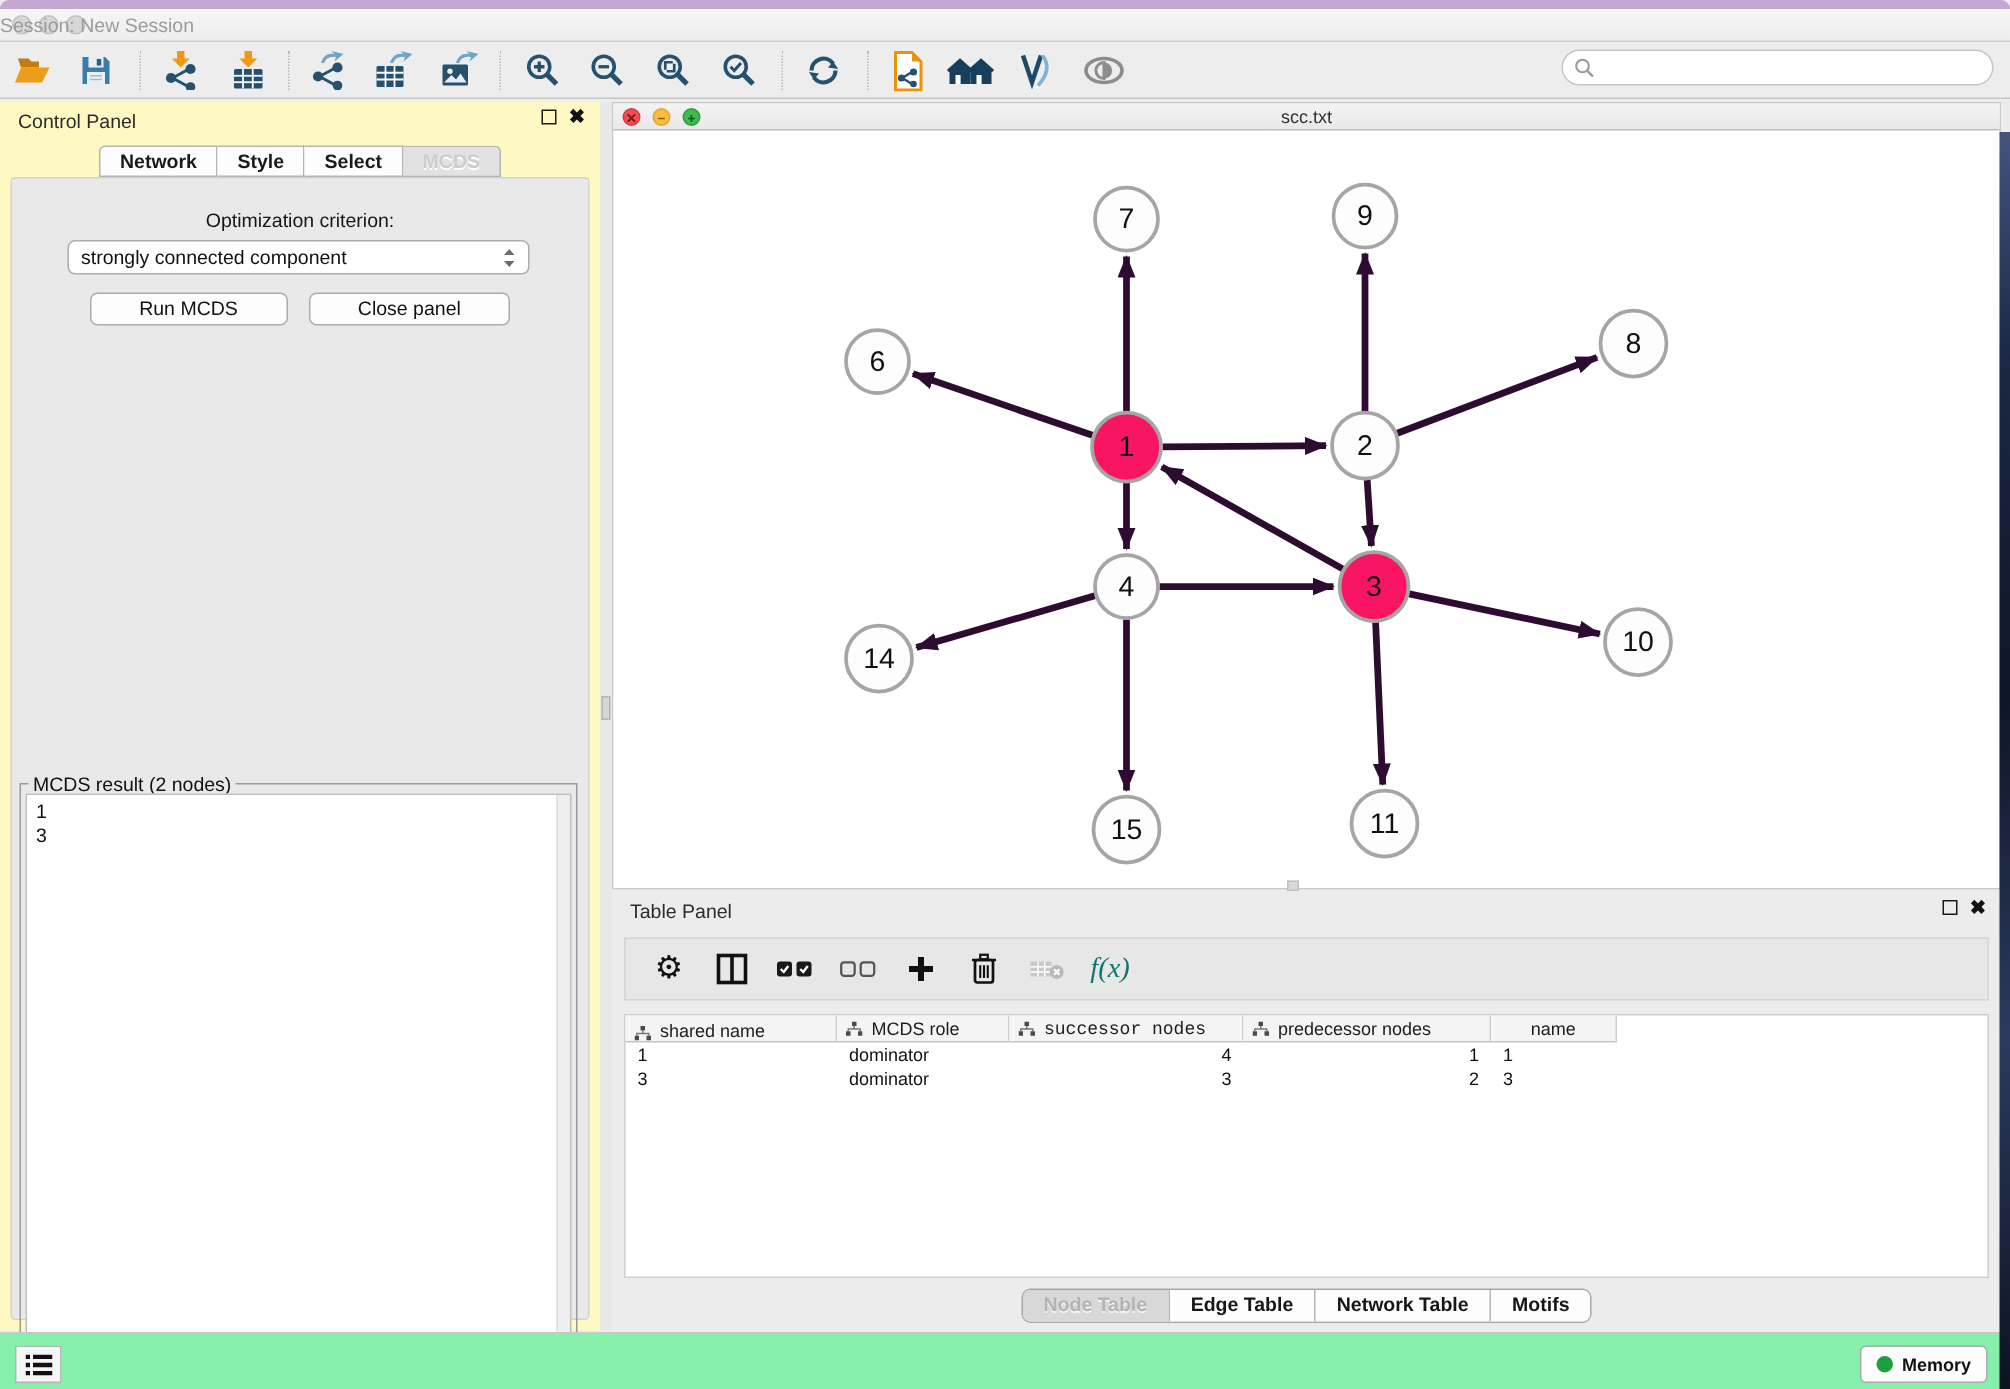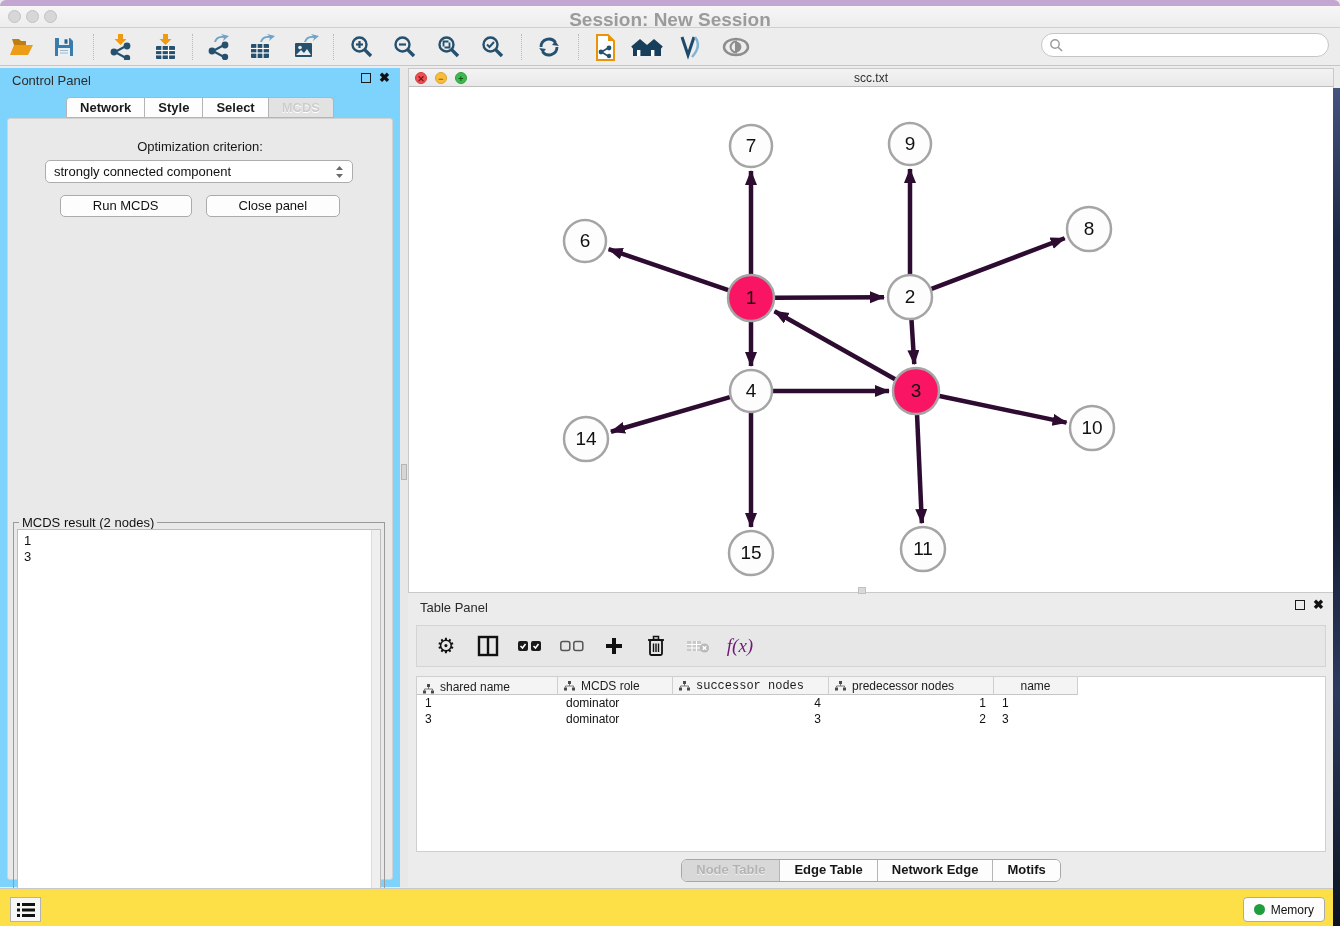--- a/index.html
+++ b/index.html
@@ -3,31 +3,31 @@
 <meta charset="utf-8">
 <style>
   * { box-sizing: border-box; margin: 0; padding: 0; }
   body { font-family: "Liberation Sans", sans-serif; background: #fff; }
   .stage { position: relative; width: 1340px; height: 926px; overflow: hidden; background: #ececec; }
 
   
   .purple-strip { position: absolute; left: 0; top: 0; width: 1340px; height: 6px; background: #c3a6d2; border-radius: 6px 6px 0 0; }
   .titlebar { position: absolute; left: 0; top: 6px; width: 1340px; height: 22px; background: linear-gradient(#f7f6f7, #ededee); border-bottom: 1px solid #cfcfcf; }
   .traffic { position: absolute; top: 4px; width: 13px; height: 13px; border-radius: 50%; background: #d8d7d8; border: 1px solid #c3c2c3; }
-  .session-title { position: absolute; top: 3px; width: 100%; text-align: center; font-size: 19px; color: #9b9b9b; font-weight: bold; }
+  .session-title { position: absolute; top: 3px; width: 100%; font-size: 13px; color: #9b9b9b; }
 
   
   .toolbar { position: absolute; left: 0; top: 28px; width: 1340px; height: 38px; background: #ededed; border-bottom: 1px solid #c6c6c6; }
   .tbtn { position: absolute; top: 5px; width: 34px; height: 28px; display: flex; align-items: center; justify-content: center; }
   .tsep { position: absolute; top: 6px; width: 0; height: 26px; border-left: 1px dotted #b9b9b9; }
   .search-field { position: absolute; left: 1041px; top: 5px; width: 288px; height: 24px; background: #fff; border: 1px solid #c5c5c5; border-radius: 12px; display: flex; align-items: center; padding-left: 7px; }
   .search-field input { border: none; outline: none; flex: 1; font-size: 12px; background: transparent; }
 
   
-  .control-panel { position: absolute; left: 0; top: 68px; width: 400px; height: 819px; background: #7dd3fc; }
+  .control-panel { position: absolute; left: 0; top: 68px; width: 400px; height: 819px; background: #fef9c3; }
   .panel-titlebar { position: relative; height: 24px; }
   .panel-title { position: absolute; left: 12px; top: 5px; font-size: 13px; color: #2b2b2b; }
   .panel-btns { position: absolute; right: 10px; top: 5px; display: flex; gap: 8px; align-items: center; }
   .float-glyph { width: 10px; height: 10px; border: 1.6px solid #1a1a1a; display: inline-block; }
   .close-glyph { font-size: 13px; font-weight: 900; color: #111; line-height: 10px; }
 
   .cp-tabs { position: absolute; left: 0; top: 29px; width: 400px; display: flex; justify-content: center; }
   .cp-tab { height: 21px; padding: 0 13px; font-size: 13px; font-weight: 700; color: #1a1a1a; background: #fdfdfd; border: 1px solid #b4b4b4; border-left: none; line-height: 19px; }
   .cp-tab:first-child { border-left: 1px solid #b4b4b4; border-radius: 4px 0 0 0; }
   .cp-tab:last-child { border-radius: 0 4px 0 0; }
@@ -60,38 +60,38 @@
   .tl-yellow { left: 26px; background: #f7bd3b; border: 1px solid #e0a42a; color: #8a5d00; }
   .tl-green { left: 46px; background: #3fb94f; border: 1px solid #2f9e3e; color: #0c5a18; }
   .net-canvas { position: absolute; left: 0; top: 19px; width: 924px; height: 504px; background: #fff; }
   .net-canvas svg { position: absolute; left: 0; top: 0; }
 
   
   .table-panel { position: absolute; left: 408px; top: 595px; width: 926px; height: 292px; background: #ececec; }
   .tp-toolbar { position: absolute; left: 8px; top: 30px; width: 910px; height: 42px; background: #e7e7e7; border: 1px solid #d4d4d4; display: flex; align-items: center; gap: 16px; padding-left: 16px; }
   .tp-icon { width: 26px; height: 26px; display: flex; align-items: center; justify-content: center; }
   .gear-glyph { font-size: 21px; color: #111; line-height: 22px; }
-  .fx-glyph { font-family: "Liberation Serif", serif; font-style: italic; font-size: 19px; color: #701a75; }
+  .fx-glyph { font-family: "Liberation Serif", serif; font-style: italic; font-size: 19px; color: #0f766e; }
 
   .tp-table { position: absolute; left: 8px; top: 81px; width: 910px; height: 176px; background: #fff; border: 1px solid #cfcfcf; }
   .tp-header { display: flex; height: 18px; }
   .th-cell { background: #f4f4f4; border-right: 1px solid #cfcfcf; border-bottom: 1px solid #c6c6c6; display: flex; align-items: center; gap: 6px; padding: 0 6px; font-size: 12px; color: #1c1c1c; }
   .th-cell.center { justify-content: center; }
   .tp-row { display: flex; height: 16px; }
   .td-cell { font-size: 12px; color: #111; padding: 0 8px; line-height: 16px; white-space: nowrap; overflow: hidden; }
   .td-cell.right { text-align: right; }
 
   .tp-tabs-wrap { position: absolute; left: 0; top: 264px; width: 926px; display: flex; justify-content: center; }
   .tp-tabs { display: flex; border: 1px solid #a7a7a7; border-radius: 6px; overflow: hidden; background: #fff; }
   .tp-tab { height: 21px; padding: 0 14px; font-size: 13px; font-weight: 700; color: #161616; background: #fdfdfd; border-left: 1px solid #b5b5b5; line-height: 20px; }
   .tp-tab:first-child { border-left: none; }
   .tp-tab.active { background: #d8d8d8; color: #b3b3b3; text-shadow: 0 1px 0 #f3f3f3; }
 
   
-  .statusbar { position: absolute; left: 0; top: 888px; width: 1334px; height: 38px; background: #fde047; border-top: 1px solid #c8c8c8; }
+  .statusbar { position: absolute; left: 0; top: 888px; width: 1334px; height: 38px; background: #86efac; border-top: 1px solid #c8c8c8; font-weight: bold; }
   .list-btn { position: absolute; left: 10px; top: 8px; width: 31px; height: 25px; background: #f6f6f6; border: 1px solid #b3b3b3; display: flex; align-items: center; justify-content: center; }
   .memory-btn { position: absolute; right: 9px; top: 8px; height: 25px; padding: 0 10px; background: #fdfdfd; border: 1px solid #ababab; border-radius: 4px; display: flex; align-items: center; gap: 6px; font-size: 12px; color: #111; }
   .mem-dot { width: 11px; height: 11px; border-radius: 50%; background: #1d9e3f; }
 
   .desktop-edge { position: absolute; left: 1333px; top: 88px; width: 7px; height: 838px; background: linear-gradient(180deg, #445480 0%, #1b2745 18%, #0e1527 45%, #2c3a60 72%, #0c1220 100%); }
 </style>
 </head>
 <body>
 
 <div class="stage">
@@ -529,21 +529,21 @@
             <div class="td-cell right" style="width: 156px;">3</div>
             <div class="td-cell right" style="width: 165px;">2</div>
             <div class="td-cell" style="width: 84px;">3</div>
           </div>
         </div>
     </div>
     <div class="tp-tabs-wrap">
       <div class="tp-tabs" id="tp-tabs">
           <div class="tp-tab active">Node Table</div>
           <div class="tp-tab">Edge Table</div>
-          <div class="tp-tab">Network Edge</div>
+          <div class="tp-tab">Network Table</div>
           <div class="tp-tab">Motifs</div>
         </div>
     </div>
   </div>
 
   <div class="statusbar">
     <div class="list-btn">
       <svg width="18" height="14" viewBox="0 0 18 14">
           <g fill="#111">
             <rect x="0" y="0" width="3" height="3"></rect>

